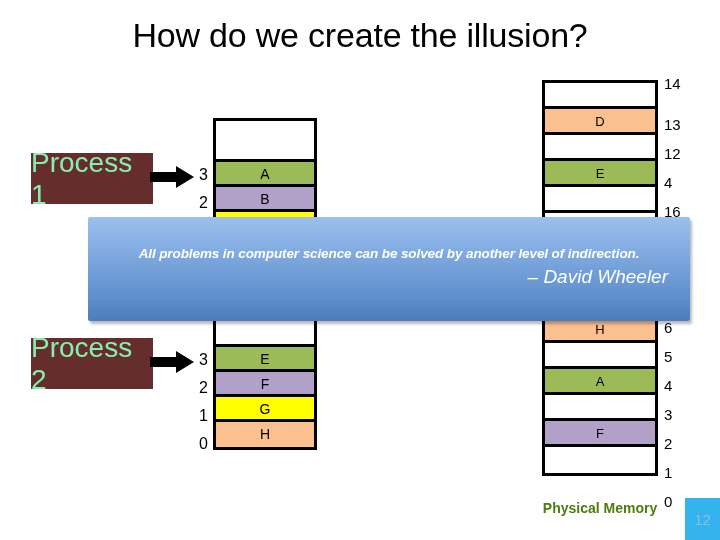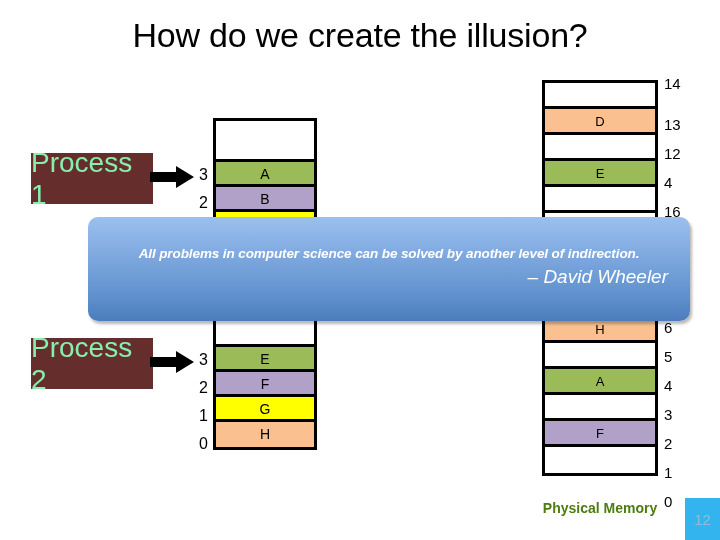--- a/index.html
+++ b/index.html
@@ -148,21 +148,21 @@
     justify-content: center;
   }
 
   
   #quote-callout {
     position: absolute;
     left: 88px;
     top: 217px;
     width: 602px;
     height: 104px;
-    border-radius: 10px;
+    border-radius: 2px;
     background: linear-gradient(to bottom, #9CC0EC 0%, #8AB2E6 22%, #5E8FCC 78%, #4C7CBC 100%);
     box-shadow: 2px 3px 3px rgba(0,0,0,0.28);
     box-sizing: border-box;
     padding: 28px 14px 0 14px;
   }
   .quote-text {
     font-size: 13.5px;
     font-weight: bold;
     font-style: italic;
     color: #ffffff;

